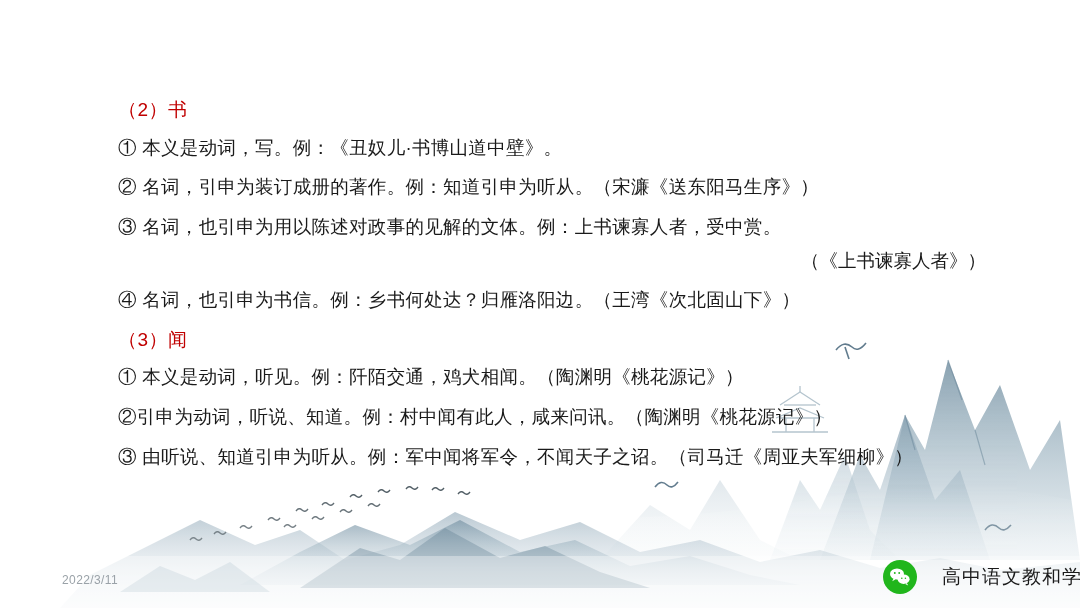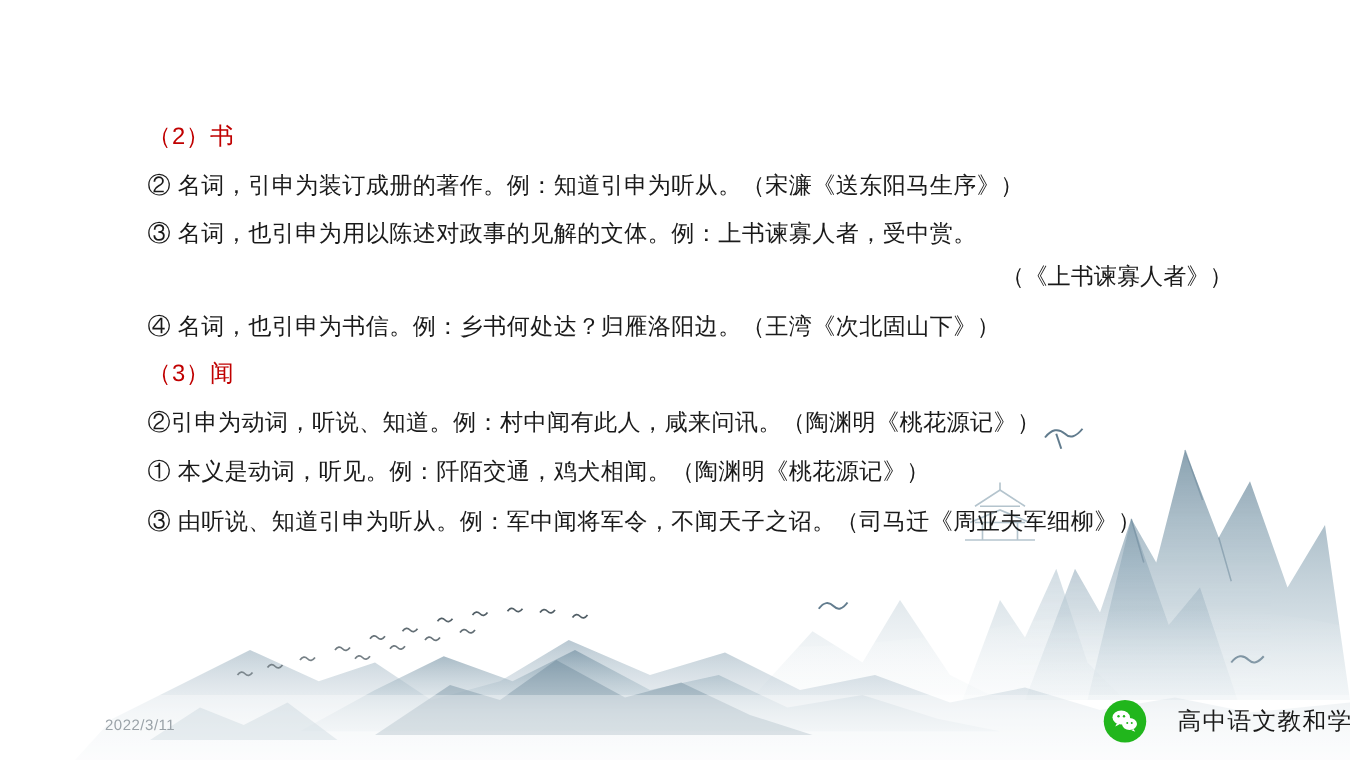--- a/index.html
+++ b/index.html
@@ -71,21 +71,20 @@
   }
 
   
   .date-stamp {
     position: absolute;
     left: 62px;
     top: 573px;
     font-size: 12px;
     color: #9aa2a8;
     letter-spacing: 0.4px;
-    margin-left: 22px;
   }
   .wechat-badge {
     position: absolute;
     right: 22px;
     bottom: 14px;
     display: flex;
     align-items: center;
     gap: 25px;
   }
   .wechat-logo {
@@ -189,28 +188,29 @@
     </g>
 
     <path d="M60 500 q180 -26 360 6 q200 28 400 -8 q140 -24 260 4 L1080 608 L60 608 Z" fill="url(#gMist)" opacity="0.55"></path>
     <rect x="0" y="556" width="1080" height="52" fill="#ffffff" opacity="0.35"></rect>
     <rect x="0" y="0" width="1080" height="608" fill="url(#gRightFade)"></rect>
   </svg>
 
   <div class="content">
 
     <p class="heading">（2）书</p>
+    <p class="line">① 本义是动词，写。例：《丑奴儿·书博山道中壁》。</p>
     <p class="line">② 名词，引申为装订成册的著作。例：知道引申为听从。（宋濂《送东阳马生序》）</p>
     <p class="line tight">③ 名词，也引申为用以陈述对政事的见解的文体。例：上书谏寡人者，受中赏。</p>
     <p class="line-right">（《上书谏寡人者》）</p>
     <p class="line">④ 名词，也引申为书信。例：乡书何处达？归雁洛阳边。（王湾《次北固山下》）</p>
 
     <p class="heading heading-2">（3）闻</p>
+    <p class="line">① 本义是动词，听见。例：阡陌交通，鸡犬相闻。（陶渊明《桃花源记》）</p>
     <p class="line">②引申为动词，听说、知道。例：村中闻有此人，咸来问讯。（陶渊明《桃花源记》）</p>
-    <p class="line">① 本义是动词，听见。例：阡陌交通，鸡犬相闻。（陶渊明《桃花源记》）</p>
     <p class="line">③ 由听说、知道引申为听从。例：军中闻将军令，不闻天子之诏。（司马迁《周亚夫军细柳》）</p>
   </div>
 
   <div class="date-stamp">2022/3/11</div>
 
   <div class="wechat-badge">
     <span class="wechat-logo">
       <svg width="24" height="24" viewBox="0 0 24 24" xmlns="http://www.w3.org/2000/svg">
         <ellipse cx="9" cy="9" rx="7" ry="5.6" fill="#ffffff"></ellipse>
         <path d="M5.6 13.4 L4.2 16.2 L7.4 14.6 Z" fill="#ffffff"></path>

